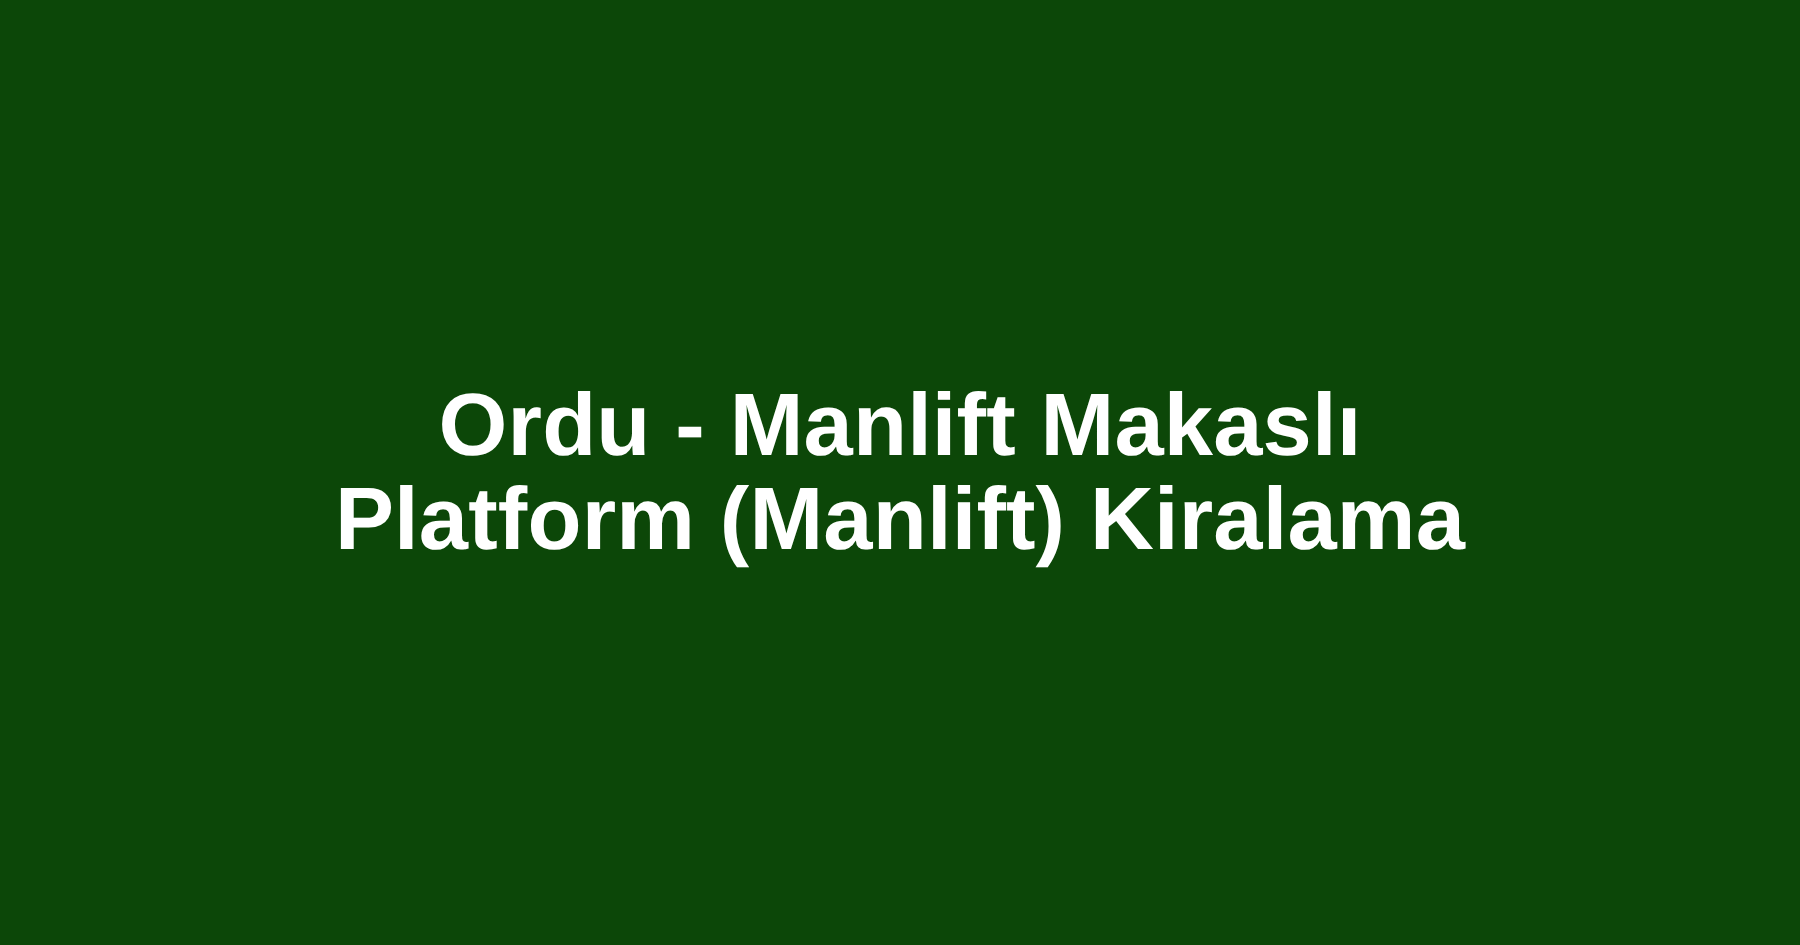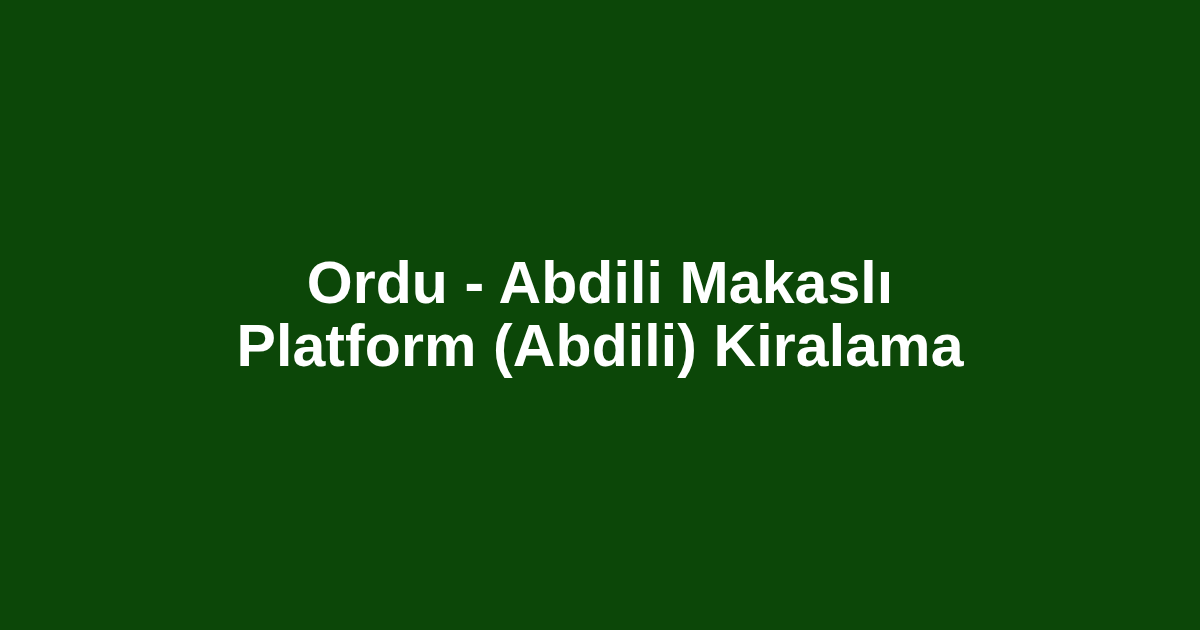--- a/index.html
+++ b/index.html
@@ -45,17 +45,17 @@
     text-rendering: optimizeLegibility;
   }
 </style>
 </head>
 <body>
 
 <div class="og-card" style="background-color: rgb(12, 71, 8);">
 
   <div class="title-block">
 
-    <h1 class="og-title" style="color: rgb(255, 255, 255);">Ordu - Abdili Makaslı Platform (Abdili) Kiralama</h1>
+    <h1 class="og-title" style="color: rgb(255, 255, 255);">Ordu - Manlift Makaslı Platform (Manlift) Kiralama</h1>
 
   </div>
 
 </div>
 
 </body></html>

